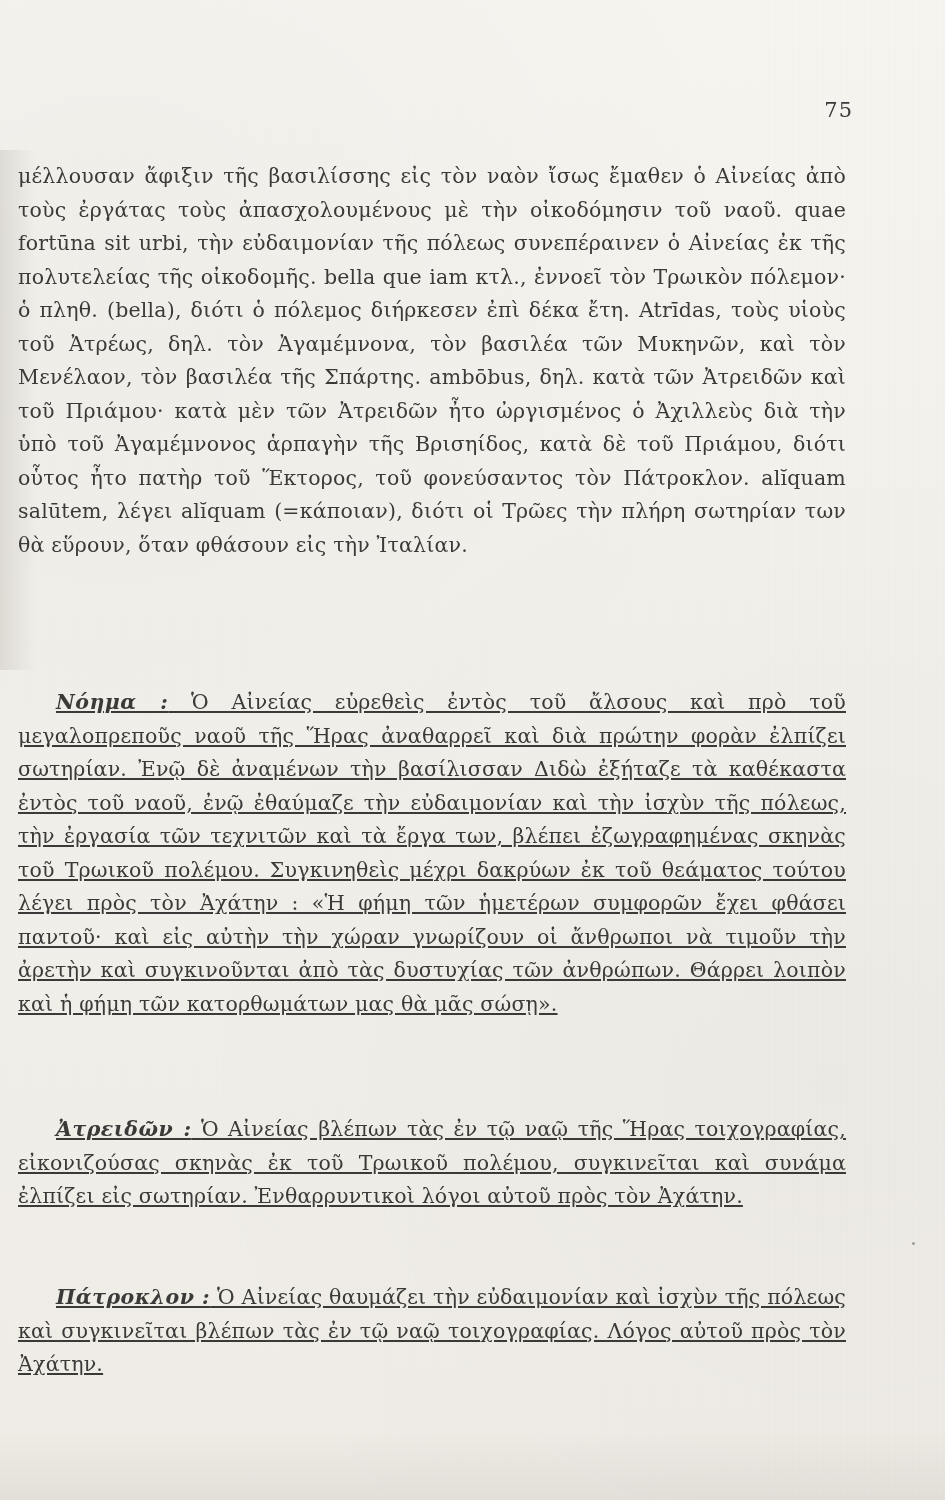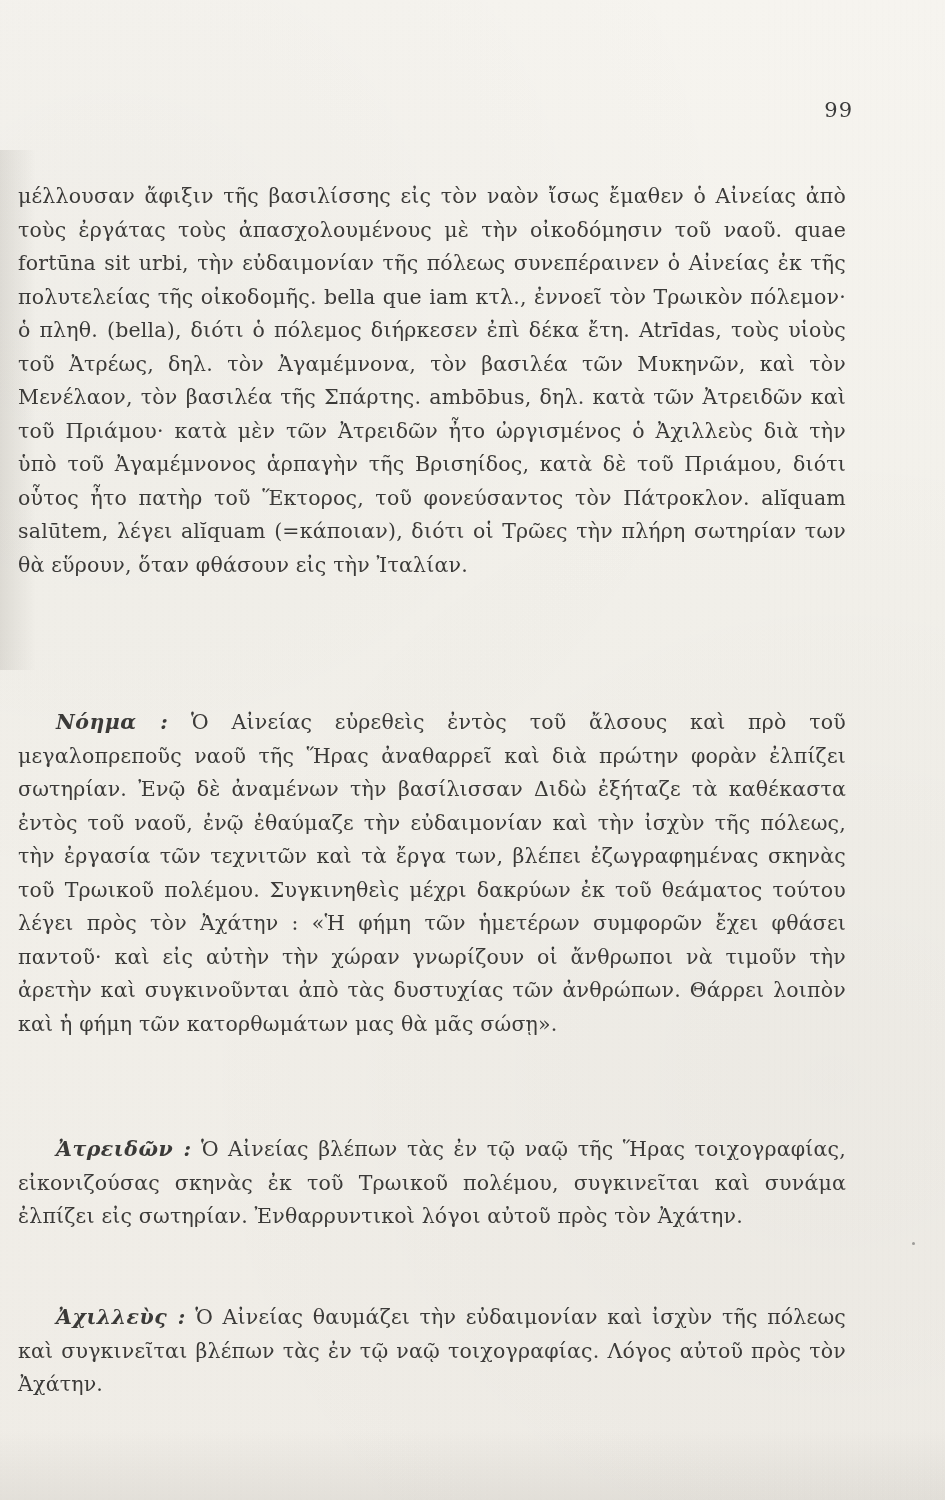--- a/index.html
+++ b/index.html
@@ -62,29 +62,29 @@
   #block-noima { top: 686px; left: 18px; width: 828px; }
   #block-perilipsis { top: 1113px; left: 18px; width: 828px; }
   #block-epigrafi { top: 1281px; left: 18px; width: 828px; }
 
   .para {
     margin: 0;
     text-indent: 0;
   }
   .para.indent {
     text-indent: 38px;
+    text-decoration: underline;
   }
   .lead {
     font-style: italic;
     font-weight: bold;
     letter-spacing: 0.5px;
   }
   .faded {
     color: #3b3a38;
-    margin-top: 20px;
   }
   .smudge-left {
     position: absolute;
     left: 0;
     top: 150px;
     width: 36px;
     height: 520px;
     background: linear-gradient(90deg, rgba(120,115,105,0.16), rgba(120,115,105,0));
     pointer-events: none;
   }
@@ -111,32 +111,32 @@
 <body>
 
 <div class="page">
   <div class="paper-noise"></div>
   <div class="smudge-left"></div>
   <div class="smudge-bottom"></div>
   <div class="edge-mark"></div>
 
   <div class="content">
 
-    <div class="page-number">99</div>
+    <div class="page-number">75</div>
 
     <div class="body-block" id="block-commentary">
       <p class="para faded">μέλλουσαν ἄφιξιν τῆς βασιλίσσης εἰς τὸν ναὸν ἴσως ἔμαθεν ὁ Αἰνείας ἀπὸ τοὺς ἐργάτας τοὺς ἀπασχολουμένους μὲ τὴν οἰκοδόμησιν τοῦ ναοῦ. quae fortūna sit urbi, τὴν εὐδαιμονίαν τῆς πόλεως συνεπέραινεν ὁ Αἰνείας ἐκ τῆς πολυτελείας τῆς οἰκοδομῆς. bella que iam κτλ., ἐννοεῖ τὸν Τρωικὸν πόλεμον· ὁ πληθ. (bella), διότι ὁ πόλεμος διήρκεσεν ἐπὶ δέκα ἔτη. Atrīdas, τοὺς υἱοὺς τοῦ Ἀτρέως, δηλ. τὸν Ἀγαμέμνονα, τὸν βασιλέα τῶν Μυκηνῶν, καὶ τὸν Μενέλαον, τὸν βασιλέα τῆς Σπάρτης. ambōbus, δηλ. κατὰ τῶν Ἀτρειδῶν καὶ τοῦ Πριάμου· κατὰ μὲν τῶν Ἀτρειδῶν ἦτο ὠργισμένος ὁ Ἀχιλλεὺς διὰ τὴν ὑπὸ τοῦ Ἀγαμέμνονος ἁρπαγὴν τῆς Βρισηίδος, κατὰ δὲ τοῦ Πριάμου, διότι οὗτος ἦτο πατὴρ τοῦ Ἕκτορος, τοῦ φονεύσαντος τὸν Πάτροκλον. alĭquam salūtem, λέγει alĭquam (=κάποιαν), διότι οἱ Τρῶες τὴν πλήρη σωτηρίαν των θὰ εὕρουν, ὅταν φθάσουν εἰς τὴν Ἰταλίαν.</p>
     </div>
 
     <div class="body-block" id="block-noima">
       <p class="para indent faded"><span class="lead">Νόημα :</span> <span>Ὁ Αἰνείας εὑρεθεὶς ἐντὸς τοῦ ἄλσους καὶ πρὸ τοῦ μεγαλοπρεποῦς ναοῦ τῆς Ἥρας ἀναθαρρεῖ καὶ διὰ πρώτην φορὰν ἐλπίζει σωτηρίαν. Ἐνῷ δὲ ἀναμένων τὴν βασίλισσαν Διδὼ ἐξήταζε τὰ καθέκαστα ἐντὸς τοῦ ναοῦ, ἐνῷ ἐθαύμαζε τὴν εὐδαιμονίαν καὶ τὴν ἰσχὺν τῆς πόλεως, τὴν ἐργασία τῶν τεχνιτῶν καὶ τὰ ἔργα των, βλέπει ἐζωγραφημένας σκηνὰς τοῦ Τρωικοῦ πολέμου. Συγκινηθεὶς μέχρι δακρύων ἐκ τοῦ θεάματος τούτου λέγει πρὸς τὸν Ἀχάτην : «Ἡ φήμη τῶν ἡμετέρων συμφορῶν ἔχει φθάσει παντοῦ· καὶ εἰς αὐτὴν τὴν χώραν γνωρίζουν οἱ ἄνθρωποι νὰ τιμοῦν τὴν ἀρετὴν καὶ συγκινοῦνται ἀπὸ τὰς δυστυχίας τῶν ἀνθρώπων. Θάρρει λοιπὸν καὶ ἡ φήμη τῶν κατορθωμάτων μας θὰ μᾶς σώσῃ».</span></p>
     </div>
 
     <div class="body-block" id="block-perilipsis">
       <p class="para indent faded"><span class="lead">Ἀτρειδῶν :</span> <span>Ὁ Αἰνείας βλέπων τὰς ἐν τῷ ναῷ τῆς Ἥρας τοιχογραφίας, εἰκονιζούσας σκηνὰς ἐκ τοῦ Τρωικοῦ πολέμου, συγκινεῖται καὶ συνάμα ἐλπίζει εἰς σωτηρίαν. Ἐνθαρρυντικοὶ λόγοι αὐτοῦ πρὸς τὸν Ἀχάτην.</span></p>
     </div>
 
     <div class="body-block" id="block-epigrafi">
-      <p class="para indent faded"><span class="lead">Ἀχιλλεὺς :</span> <span>Ὁ Αἰνείας θαυμάζει τὴν εὐδαιμονίαν καὶ ἰσχὺν τῆς πόλεως καὶ συγκινεῖται βλέπων τὰς ἐν τῷ ναῷ τοιχογραφίας. Λόγος αὐτοῦ πρὸς τὸν Ἀχάτην.</span></p>
+      <p class="para indent faded"><span class="lead">Πάτροκλον :</span> <span>Ὁ Αἰνείας θαυμάζει τὴν εὐδαιμονίαν καὶ ἰσχὺν τῆς πόλεως καὶ συγκινεῖται βλέπων τὰς ἐν τῷ ναῷ τοιχογραφίας. Λόγος αὐτοῦ πρὸς τὸν Ἀχάτην.</span></p>
     </div>
 
   </div>
 </div>
 
 </body></html>

